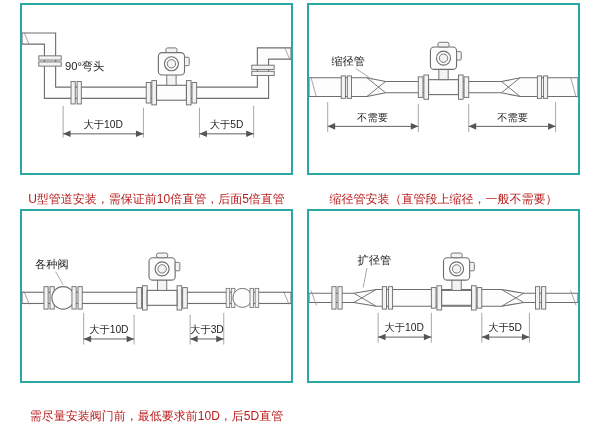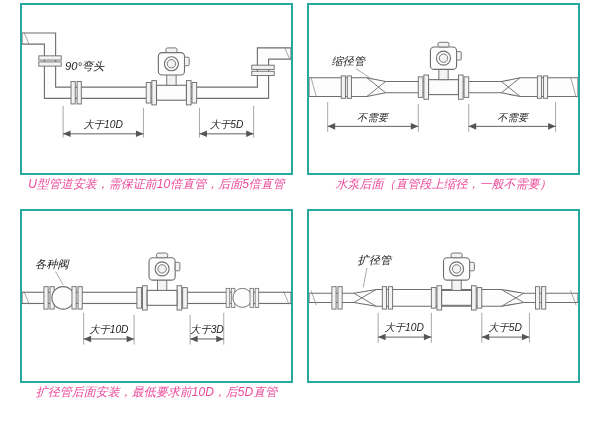--- a/index.html
+++ b/index.html
@@ -1,35 +1,35 @@
 <!DOCTYPE html>
 <html style="--accent: #2aa7a0;"><head>
 <meta charset="utf-8">
 <style>
   * { margin:0; padding:0; box-sizing:border-box; }
   html,body { background:#ffffff; }
   body { font-family:"Liberation Sans","DejaVu Sans",sans-serif; color:#222; }
-  .page { width:600px; height:429px; background:#fff; padding:3px 20px;font-style:italic; }
+  .page { width:600px; height:429px; background:#fff; padding:3px 20px; }
   .grid {
     display:grid;
     grid-template-columns:1fr 1fr;
     grid-template-rows:172px 34px 174px 43px;
     column-gap:14px;
   }
   .panel {
     border:2px solid var(--accent,#2aa7a0);
     background:#fff;
     overflow:hidden;
   }
   .panel svg { display:block; width:100%; height:100%; }
   .caption {
     display:flex; flex-direction:column;
-    align-items:center; justify-content:flex-start;
+    align-items:center; justify-content:flex-end;
     text-align:center;
-    font-size:12px; line-height:1.55; color:#ec4899;
+    font-size:12px; line-height:1.55; color:#b91c1c;
   }
   
   .p   { fill:#fdfdfd; stroke:#6e6e6e; stroke-width:1.2; }
   .fl  { fill:#f3f3f3; stroke:#6e6e6e; stroke-width:1; }
   .ln  { stroke:#6e6e6e; stroke-width:1; fill:none; }
   .ext { stroke:#8a8a8a; stroke-width:0.8; fill:none; }
   .dimline { stroke:#555; stroke-width:1; fill:none; }
   .dimtext { font-size:11px; fill:#1d1d1d; }
   .lbl { font-size:12px; fill:#1d1d1d; }
   .defs-holder { position:absolute; width:0; height:0; overflow:hidden; }
@@ -130,21 +130,21 @@
           <line class="dimline" x1="171" y1="122" x2="264" y2="122" marker-start="url(#arr)" marker-end="url(#arr)"></line>
           <text class="dimtext" x="218" y="116" text-anchor="middle">不需要</text>
         </g>
       </svg>
     </div>
 
     <div class="caption">
       <div>U型管道安装，需保证前10倍直管，后面5倍直管</div>
     </div>
     <div class="caption">
-      <div>水泵后面（直管段上缩径，一般不需要）</div>
+      <div>缩径管安装（直管段上缩径，一般不需要）</div>
     </div>
 
     <div class="panel">
       <svg viewBox="0 0 288 164" preserveAspectRatio="xMidYMid meet">
         <g>
           <rect class="p" x="0" y="78" width="288" height="12"></rect>
           <line class="ext" x1="2" y1="77" x2="8" y2="91"></line>
           <line class="ext" x1="280" y1="77" x2="286" y2="91"></line>
         </g>
         <use href="#valve-sym" x="44" y="84"></use>
@@ -197,17 +197,17 @@
         <g>
           <line class="ext" x1="185" y1="100" x2="185" y2="132"></line>
           <line class="ext" x1="236" y1="100" x2="236" y2="132"></line>
           <line class="dimline" x1="185" y1="126" x2="236" y2="126" marker-start="url(#arr)" marker-end="url(#arr)"></line>
           <text class="dimtext" x="210" y="120" text-anchor="middle">大于5D</text>
         </g>
       </svg>
     </div>
 
     <div class="caption">
-      <div>扩径管后面安装，最低要求前10D，后5D直管</div>
+      <div>需尽量安装阀门前，最低要求前10D，后5D直管</div>
     </div>
 
   </div>
 </div>
 
 </body></html>

